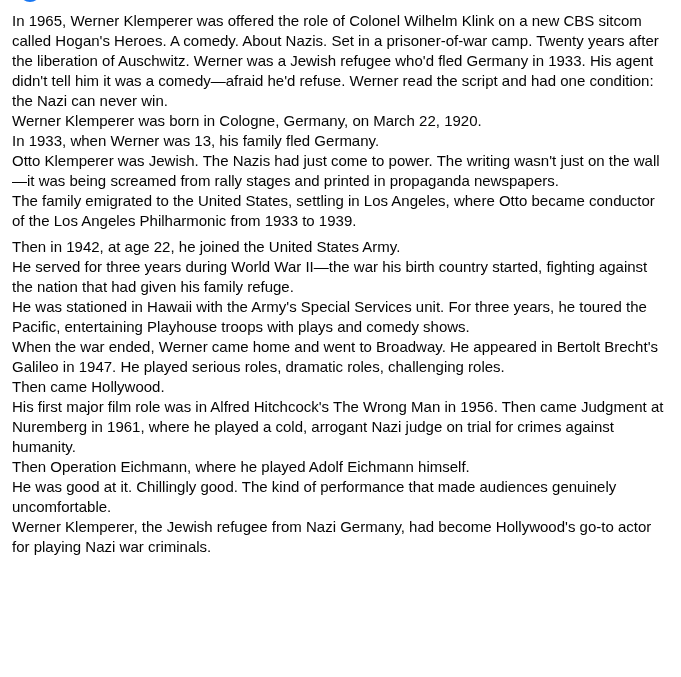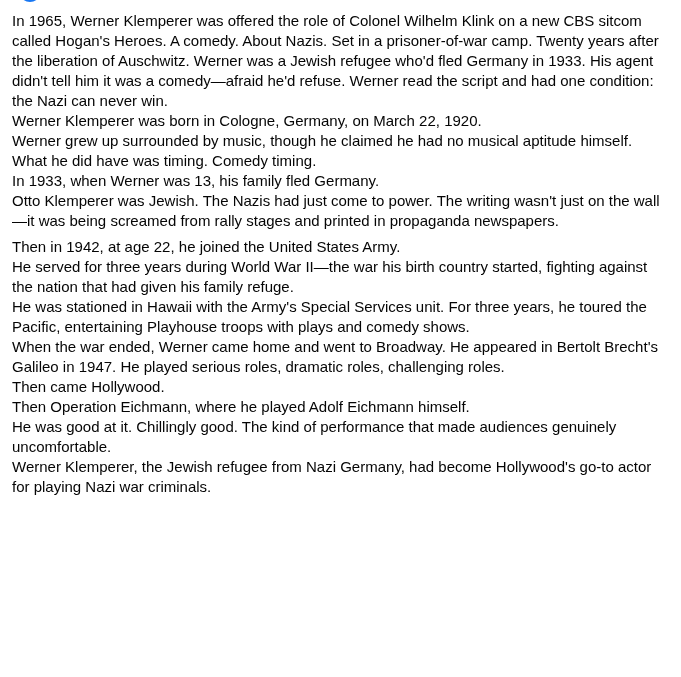--- a/index.html
+++ b/index.html
@@ -46,30 +46,31 @@
 
 <div>
 
   <div class="partial-icon"></div>
 
   <div class="post-text">
 
     <div class="para">
       <div class="line">In 1965, Werner Klemperer was offered the role of Colonel Wilhelm Klink on a new CBS sitcom called Hogan's Heroes. A comedy. About Nazis. Set in a prisoner-of-war camp. Twenty years after the liberation of Auschwitz. Werner was a Jewish refugee who'd fled Germany in 1933. His agent didn't tell him it was a comedy—afraid he'd refuse. Werner read the script and had one condition: the Nazi can never win.</div>
       <div class="line">Werner Klemperer was born in Cologne, Germany, on March 22, 1920.</div>
-      <div class="line">Werner grew up surrounded by music, though he claimed he had no musical aptitude himself. What he did have was timing. Comedy timing.</div>
       <div class="line">In 1933, when Werner was 13, his family fled Germany.</div>
       <div class="line">Otto Klemperer was Jewish. The Nazis had just come to power. The writing wasn't just on the wall—it was being screamed from rally stages and printed in propaganda newspapers.</div>
+      <div class="line">The family emigrated to the United States, settling in Los Angeles, where Otto became conductor of the Los Angeles Philharmonic from 1933 to 1939.</div>
     </div>
 
     <div class="para">
       <div class="line">Then in 1942, at age 22, he joined the United States Army.</div>
       <div class="line">He served for three years during World War II—the war his birth country started, fighting against the nation that had given his family refuge.</div>
       <div class="line">He was stationed in Hawaii with the Army's Special Services unit. For three years, he toured the Pacific, entertaining Playhouse troops with plays and comedy shows.</div>
       <div class="line">When the war ended, Werner came home and went to Broadway. He appeared in Bertolt Brecht's Galileo in 1947. He played serious roles, dramatic roles, challenging roles.</div>
       <div class="line">Then came Hollywood.</div>
+      <div class="line">His first major film role was in Alfred Hitchcock's The Wrong Man in 1956. Then came Judgment at Nuremberg in 1961, where he played a cold, arrogant Nazi judge on trial for crimes against humanity.</div>
       <div class="line">Then Operation Eichmann, where he played Adolf Eichmann himself.</div>
       <div class="line">He was good at it. Chillingly good. The kind of performance that made audiences genuinely uncomfortable.</div>
       <div class="line">Werner Klemperer, the Jewish refugee from Nazi Germany, had become Hollywood's go-to actor for playing Nazi war criminals.</div>
     </div>
 
   </div>
 </div>
 
 </body></html>

